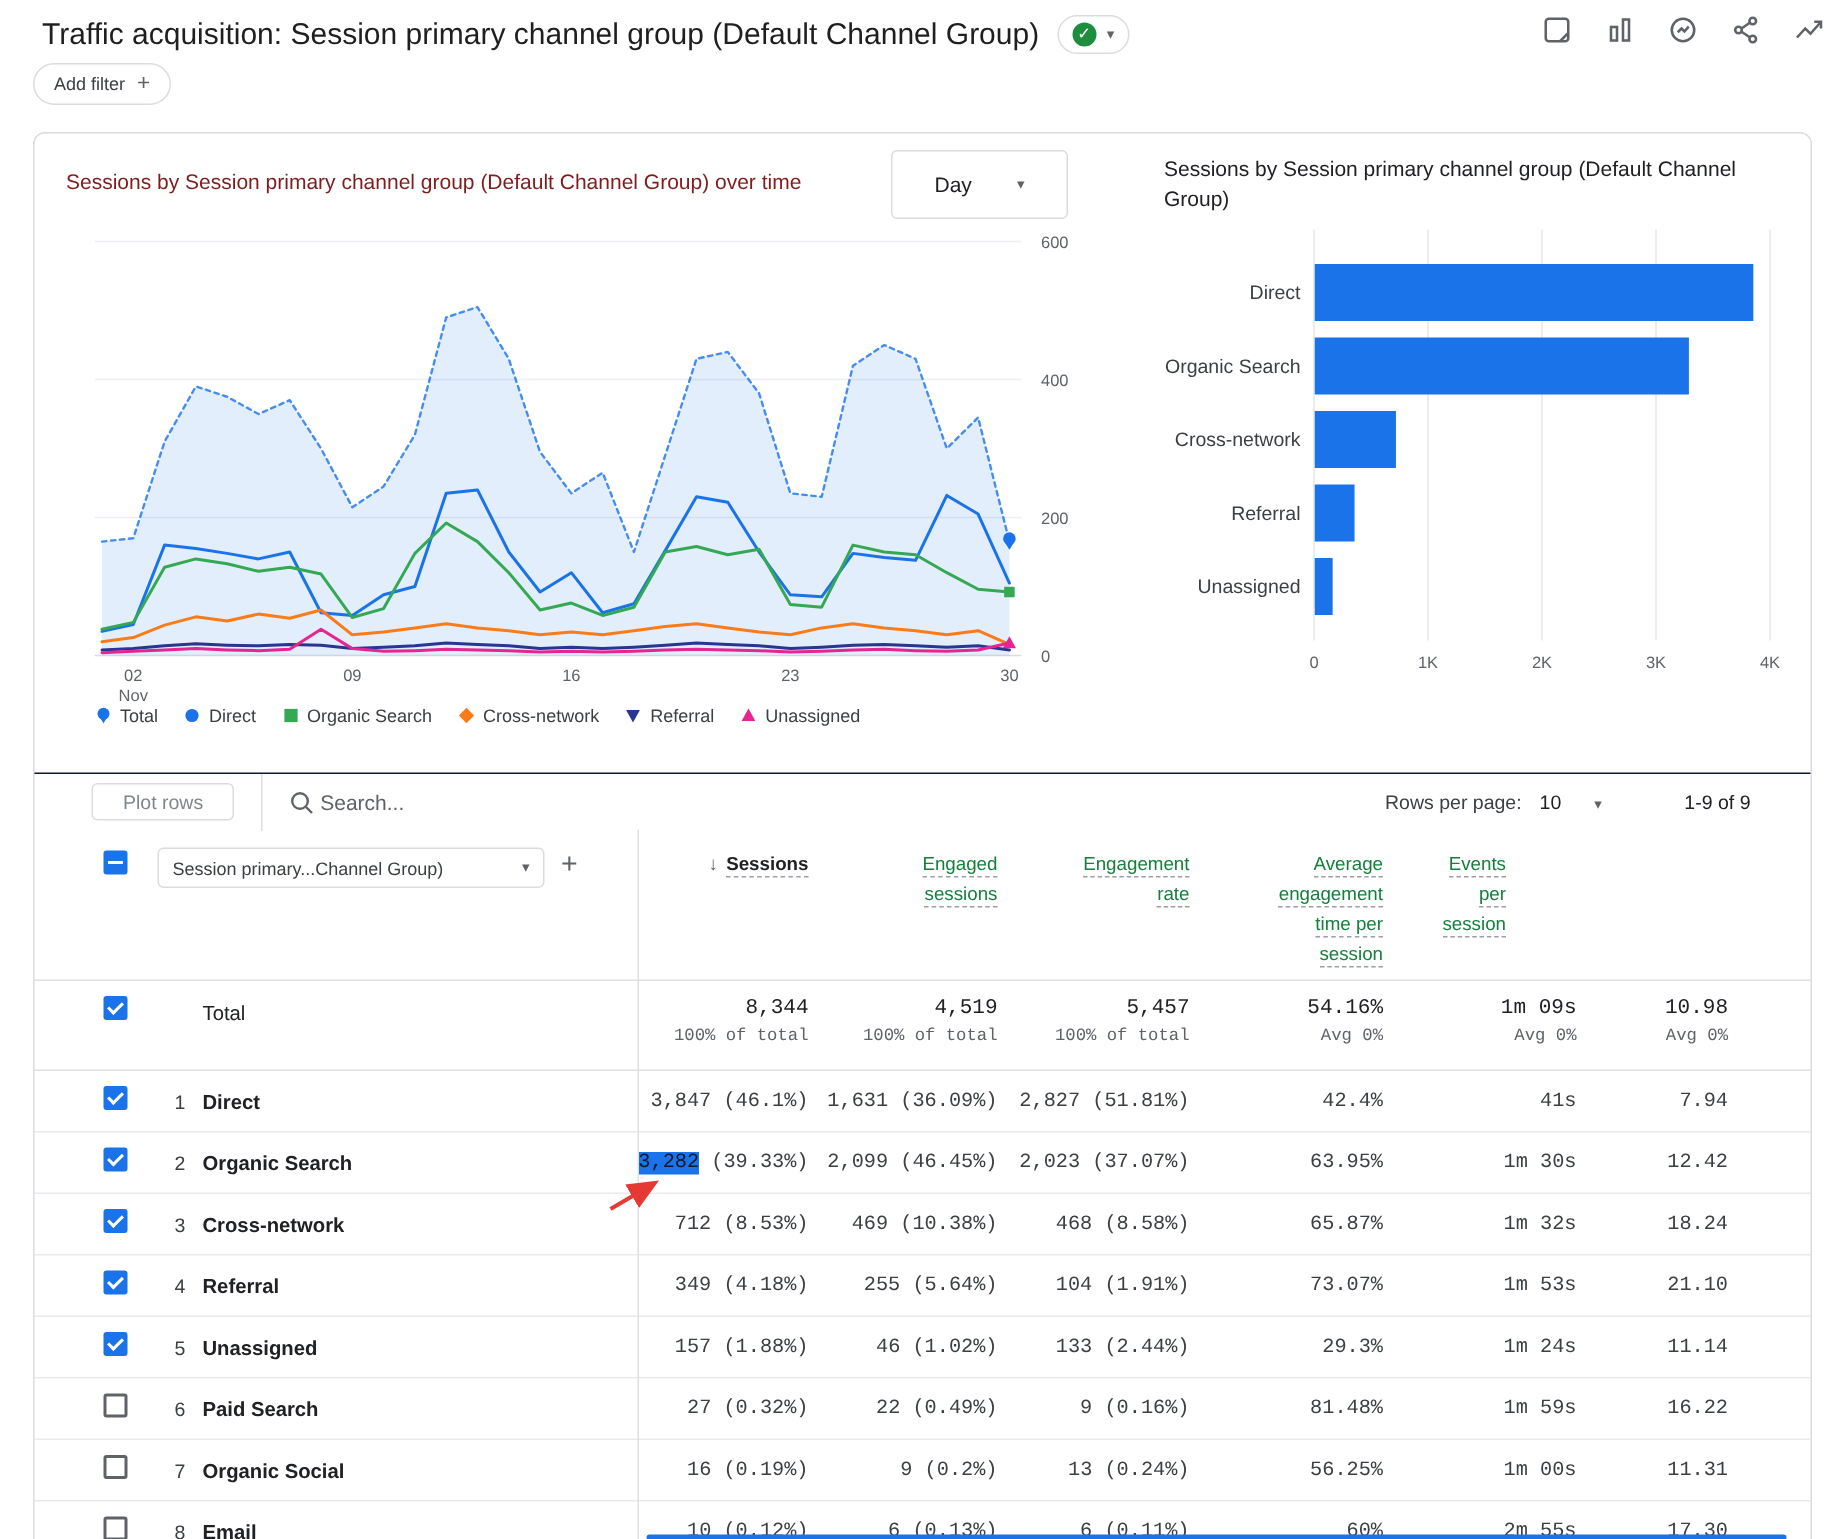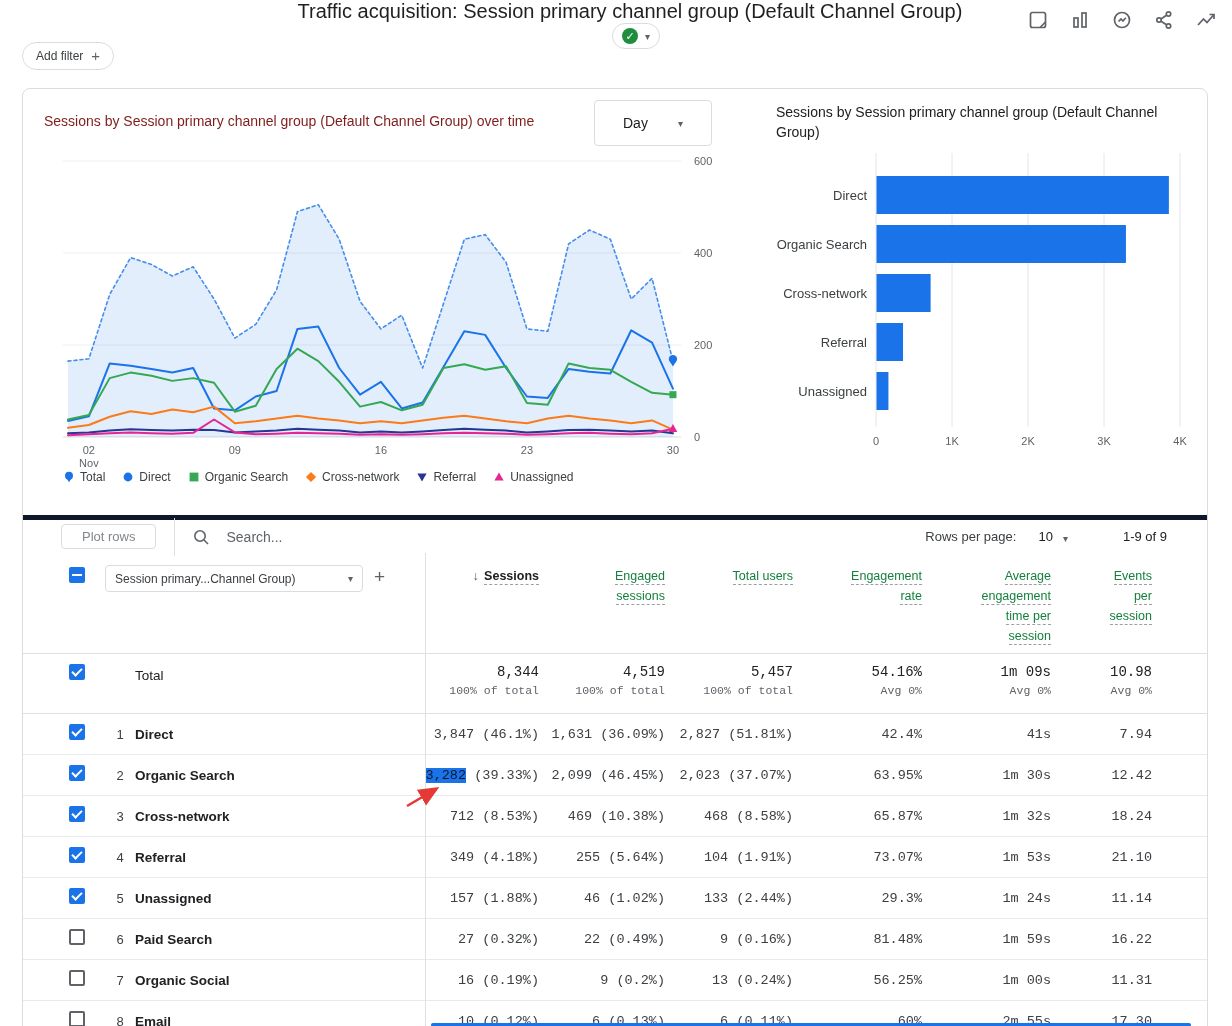--- a/index.html
+++ b/index.html
@@ -2,21 +2,21 @@
 <html><head>
 <meta charset="utf-8">
 <style>
   html,body{margin:0;padding:0;}
   body{
     width:1232px;height:1026px;overflow:hidden;position:relative;
     background:#fff;color:#202124;
     font-family:"Liberation Sans","DejaVu Sans",sans-serif;
   }
   
-  .topbar{position:absolute;left:0;top:0;width:100%;height:46px;display:flex;align-items:center;padding-left:28px;box-sizing:border-box;flex-direction:column;}
+  .topbar{position:absolute;left:0;top:0;width:100%;height:46px;display:flex;align-items:center;padding-left:28px;box-sizing:border-box;}
   .page-title{font-size:20px;font-weight:400;color:#1f1f1f;margin:0;white-space:nowrap;}
   .status-pill{margin-left:12px;display:inline-flex;align-items:center;gap:7px;background:#fff;border:1px solid #dadce0;border-radius:14px;padding:4px 9px;cursor:pointer;}
   .check-circle{width:16px;height:16px;border-radius:50%;background:#1e8e3e;color:#fff;font-size:11px;line-height:16px;text-align:center;display:inline-block;}
   .caret{color:#5f6368;font-size:10px;}
   .top-icons{position:absolute;right:12px;top:2px;display:flex;gap:14px;}
   .icon-btn{width:28px;height:36px;display:flex;align-items:center;justify-content:center;background:none;border:none;cursor:pointer;padding:0;}
   .icon-btn svg{stroke:#5f6368;fill:none;stroke-width:1.7;}
   
   .filter-row{position:absolute;left:22px;top:42px;}
   .add-filter{display:inline-flex;align-items:center;gap:8px;border:1px solid #dadce0;background:#fff;border-radius:16px;padding:6px 13px;font-size:12px;color:#3c4043;cursor:pointer;font-family:inherit;}
@@ -25,28 +25,28 @@
   .card{position:absolute;left:22px;top:88px;width:1186px;height:1100px;border:1px solid #dadce0;border-radius:8px;background:#fff;box-sizing:border-box;}
   .line-chart-title{position:absolute;left:21px;top:24px;font-size:14px;color:#7f1d1d;}
   .interval-select{position:absolute;left:571px;top:11px;width:118px;height:46px;border:1px solid #dadce0;border-radius:4px;display:flex;align-items:center;justify-content:space-between;padding:0 28px;box-sizing:border-box;font-size:14px;color:#202124;cursor:pointer;background:#fff;}
   #line-svg{position:absolute;left:40px;top:65px;}
   #line-legend{position:absolute;left:40px;top:381px;display:flex;gap:17px;align-items:center;}
   .legend-item{display:flex;align-items:center;gap:5px;font-size:12px;color:#3c4043;}
   .bar-chart-title{position:absolute;left:753px;top:13px;width:398px;font-size:14px;line-height:20px;color:#202124;}
   #bar-svg{position:absolute;left:740px;top:64px;}
   
   .table-block{position:absolute;left:0;top:426px;width:100%;}
-  .table-toolbar{height:38px;border-top:5px solid #0f172a;display:flex;align-items:center;padding-left:38px;box-sizing:border-box;}
+  .table-toolbar{height:38px;border-top:1px solid #0f172a;display:flex;align-items:center;padding-left:38px;box-sizing:border-box;}
   .plot-rows{border:1px solid #dadce0;background:#fff;color:#80868b;border-radius:4px;font-size:13px;padding:4px 20px;font-family:inherit;}
   .vdiv{width:1px;height:38px;background:#e0e0e0;margin-left:18px;}
-  .search-box{display:flex;align-items:center;gap:14px;margin-left:17px;}
+  .search-box{display:flex;align-items:center;gap:1px;margin-left:17px;}
   .search-box input{border:none;outline:none;font-size:14px;width:280px;color:#202124;font-family:inherit;}
   .search-box input::placeholder{color:#5f6368;}
   .toolbar-right{margin-left:auto;display:flex;align-items:center;padding-right:40px;font-size:13px;color:#3c4043;}
-  .rpp-select{display:flex;align-items:flex-end;gap:10px;margin-left:22px;cursor:pointer;color:#202124;}
+  .rpp-select{display:flex;align-items:flex-end;gap:22px;margin-left:12px;cursor:pointer;color:#202124;}
   .range-label{margin-left:55px;color:#202124;}
   .metrics-divider{position:absolute;left:402px;top:38px;height:489px;width:1px;background:#e0e0e0;}
   .grid-row{display:grid;grid-template-columns:36px 30px 290px 122px 126px 128px 129px 129px 148px;padding-left:46px;box-sizing:border-box;}
   .grid-row > :last-child{padding-right:55px;}
   .thead{height:101px;border-bottom:1px solid #e0e0e0;}
   .cb-cell{padding-top:14px;}
   .trow .cb-cell,.total .cb-cell{padding-top:0;}
   .dim-wrap{grid-column:2 / 4;display:flex;align-items:flex-start;padding-top:12px;gap:11px;}
   .dim-select{width:258px;height:27px;border:1px solid #dadce0;border-radius:4px;display:flex;align-items:center;justify-content:space-between;padding:4px 9px;box-sizing:border-box;font-size:12px;color:#3c4043;cursor:pointer;background:#fff;}
   .add-dim{font-size:19px;color:#5f6368;line-height:24px;cursor:pointer;}
@@ -258,23 +258,20 @@
       </div>
 
     <div class="hcell sorted">
           <div><span class="sort-arrow">↓</span> <span class="dashed">Sessions</span></div>
         </div>
         <div class="hcell">
           <div><span class="dashed">Engaged</span></div>
           <div><span class="dashed">sessions</span></div>
         </div>
         <div class="hcell">
-          <div><span class="dashed">Total users</span></div>
-        </div>
-        <div class="hcell">
           <div><span class="dashed">Engagement</span></div>
           <div><span class="dashed">rate</span></div>
         </div>
         <div class="hcell">
           <div><span class="dashed">Average</span></div>
           <div><span class="dashed">engagement</span></div>
           <div><span class="dashed">time per</span></div>
           <div><span class="dashed">session</span></div>
         </div>
         <div class="hcell">

